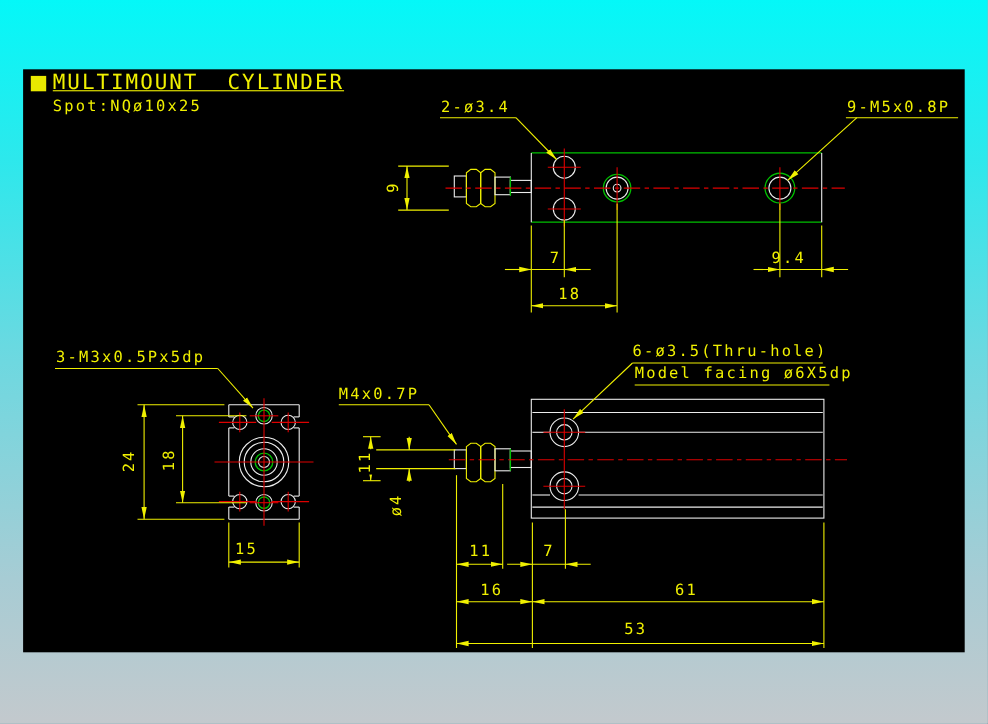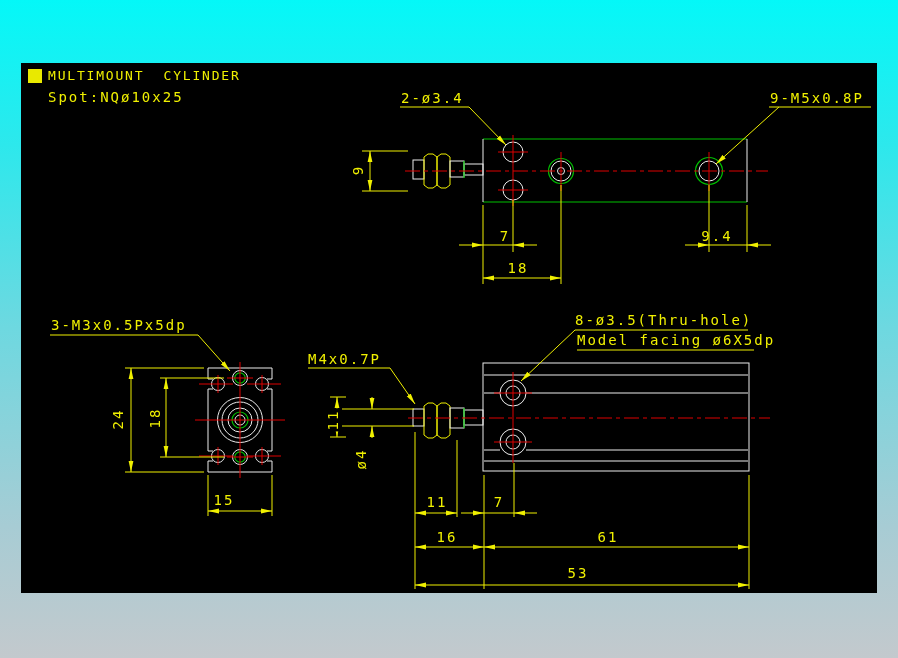--- a/index.html
+++ b/index.html
@@ -7,21 +7,21 @@
     position:relative;width:898px;height:658px;overflow:hidden;
     background:linear-gradient(180deg,#04f8f8 0%,#2de8ec 22%,#6ed8e0 50%,#a7ccd4 80%,#c3c9cd 100%);
     font-family:"DejaVu Sans Mono","Liberation Mono",monospace;
   }
   .canvas{position:absolute;left:21px;top:63px;width:856px;height:530px;background:#000;}
   svg.draw{position:absolute;left:0;top:0;}
   .lbl{
     position:absolute;color:#f0f000;font-size:14px;line-height:15px;
     letter-spacing:2px;white-space:pre;
   }
-  .title{font-size:13px;letter-spacing:1.8px;}
+  .title{font-size:19px;letter-spacing:1.8px;text-decoration:underline;}
   .ctr{transform:translate(-50%,-50%);}
   .rot{transform:translate(-50%,-50%) rotate(-90deg);}
   .bgblk{background:#000;padding:0 1px;}
   .bullet{position:absolute;left:28px;top:69px;width:14px;height:14px;background:#e9e900;}
   .w{stroke:#ececec;fill:none;stroke-width:1;}
   .g{stroke:#00c000;fill:none;stroke-width:1.2;}
   .r{stroke:#dd0000;fill:none;stroke-width:1;}
   .y{stroke:#f0f000;fill:none;stroke-width:1;}
   .cl{stroke-dasharray:15 4 4 4;}
 </style>
@@ -210,28 +210,28 @@
   <div class="lbl title" style="left:48px;top:68px;">MULTIMOUNT  CYLINDER</div>
   <div class="lbl" style="left:48px;top:90px;">Spot:NQø10x25</div>
 
   <div class="lbl" style="left:401px;top:91px;">2-ø3.4</div>
   <div class="lbl" style="left:770px;top:91px;">9-M5x0.8P</div>
   <div class="lbl rot" style="left:358px;top:170px;">9</div>
   <div class="lbl ctr" style="left:505px;top:236px;">7</div>
   <div class="lbl ctr" style="left:518px;top:268px;">18</div>
   <div class="lbl ctr" style="left:717px;top:236px;">9.4</div>
 
-  <div class="lbl" style="left:575px;top:313px;">8-ø3.5(Thru-hole)</div>
+  <div class="lbl" style="left:575px;top:313px;">6-ø3.5(Thru-hole)</div>
   <div class="lbl" style="left:577px;top:333px;">Model facing ø6X5dp</div>
   <div class="lbl" style="left:308px;top:352px;">M4x0.7P</div>
   <div class="lbl rot bgblk" style="left:333px;top:420px;">11</div>
   <div class="lbl rot" style="left:361px;top:459px;">ø4</div>
   <div class="lbl ctr" style="left:437px;top:502px;">11</div>
   <div class="lbl ctr" style="left:499px;top:502px;">7</div>
   <div class="lbl ctr" style="left:447px;top:537px;">16</div>
-  <div class="lbl ctr" style="left:608px;top:537px;">61</div>
+  <div class="lbl ctr" style="left:624px;top:537px;">61</div>
   <div class="lbl ctr" style="left:578px;top:573px;">53</div>
 
   <div class="lbl" style="left:51px;top:318px;">3-M3x0.5Px5dp</div>
   <div class="lbl rot" style="left:118px;top:419px;">24</div>
   <div class="lbl rot" style="left:155px;top:418px;">18</div>
   <div class="lbl ctr" style="left:224px;top:500px;">15</div>
 </div>
 
 </body></html>

